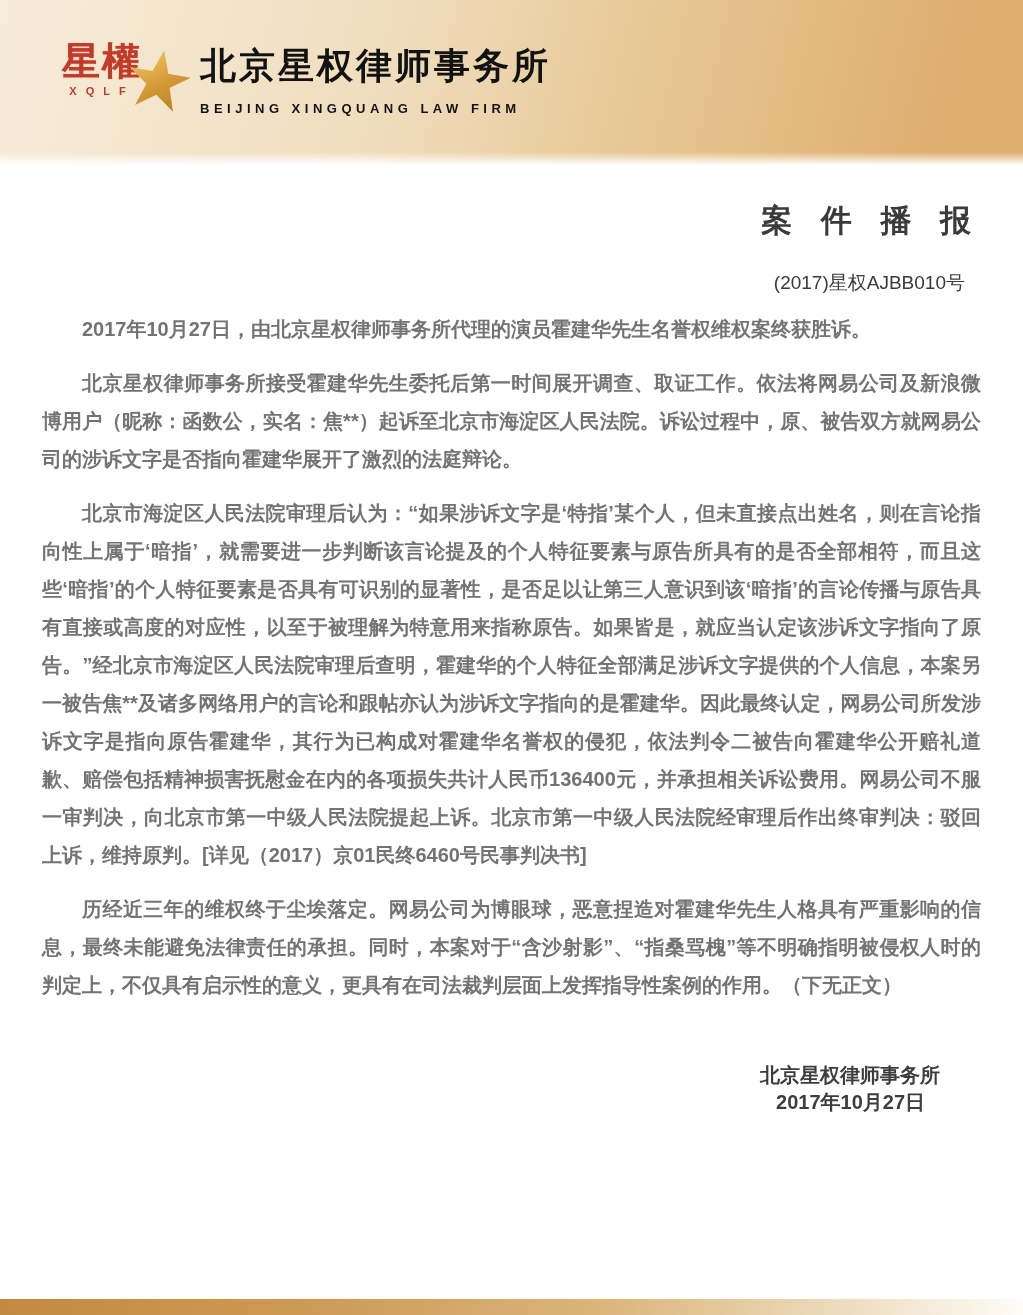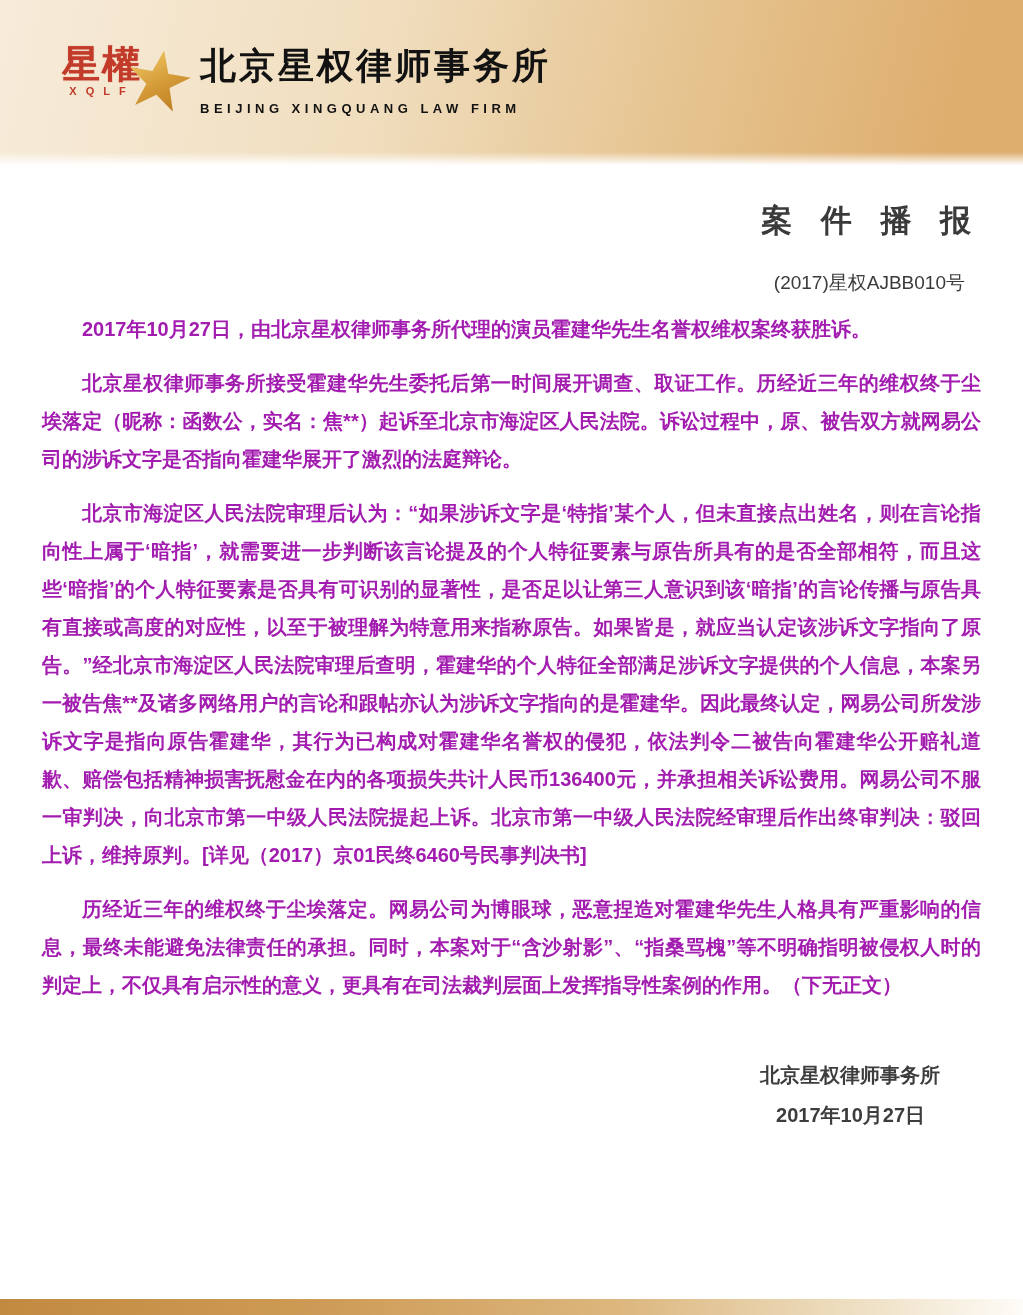--- a/index.html
+++ b/index.html
@@ -35,21 +35,21 @@
     left: 62px;
     display: flex;
     align-items: flex-start;
   }
   .logo-mark {
     display: flex;
     flex-direction: column;
     align-items: center;
   }
   .logo-mark-cn {
-    font-family: Liberation Sans, sans-serif;
+    font-family: Liberation Mono, monospace;
     font-size: 38px;
     font-weight: 700;
     line-height: 40px;
     color: #c23a29;
     letter-spacing: 2px;
     text-shadow: 0 0 1px #c23a29;
   }
   .logo-mark-letters {
     margin-top: 1px;
     font-size: 11px;
@@ -107,33 +107,33 @@
     font-weight: 400;
     color: #3a3a3a;
   }
   .para {
     margin-top: 16px;
     font-size: 20px;
     font-weight: 600;
     line-height: 38px;
     text-align: justify;
     text-indent: 2em;
-    color: #a21caf;
+    color: #737373;
   }
   .para:first-of-type { margin-top: 14px; }
 
   .signature {
     margin-top: 58px;
     text-align: right;
     font-size: 20px;
     font-weight: 600;
     color: #3d3d3d;
   }
   .sig-firm { padding-right: 41px; }
-  .sig-date { margin-top: 13px; padding-right: 56px; }
+  .sig-date { padding-right: 56px; }
 
   
   .footer-bar {
     position: absolute;
     left: 0; right: 0; bottom: 0;
     height: 16px;
     background: linear-gradient(to right, #c28a41 0%, #cd9a55 30%, #dcb67d 60%, #efe1c6 85%, #fefcf8 100%);
   }
 </style>
 </head>
@@ -153,21 +153,21 @@
         <div class="firm-en">BEIJING XINGQUANG LAW FIRM</div>
       </div>
     </div>
   </div>
 
   <div class="content">
     <div class="title">案 件 播 报</div>
     <div class="doc-number">(2017)星权AJBB010号</div>
 
     <p class="para">2017年10月27日，由北京星权律师事务所代理的演员霍建华先生名誉权维权案终获胜诉。</p>
-    <p class="para">北京星权律师事务所接受霍建华先生委托后第一时间展开调查、取证工作。历经近三年的维权终于尘埃落定（昵称：函数公，实名：焦**）起诉至北京市海淀区人民法院。诉讼过程中，原、被告双方就网易公司的涉诉文字是否指向霍建华展开了激烈的法庭辩论。</p>
+    <p class="para">北京星权律师事务所接受霍建华先生委托后第一时间展开调查、取证工作。依法将网易公司及新浪微博用户（昵称：函数公，实名：焦**）起诉至北京市海淀区人民法院。诉讼过程中，原、被告双方就网易公司的涉诉文字是否指向霍建华展开了激烈的法庭辩论。</p>
     <p class="para">北京市海淀区人民法院审理后认为：“如果涉诉文字是‘特指’某个人，但未直接点出姓名，则在言论指向性上属于‘暗指’，就需要进一步判断该言论提及的个人特征要素与原告所具有的是否全部相符，而且这些‘暗指’的个人特征要素是否具有可识别的显著性，是否足以让第三人意识到该‘暗指’的言论传播与原告具有直接或高度的对应性，以至于被理解为特意用来指称原告。如果皆是，就应当认定该涉诉文字指向了原告。”经北京市海淀区人民法院审理后查明，霍建华的个人特征全部满足涉诉文字提供的个人信息，本案另一被告焦**及诸多网络用户的言论和跟帖亦认为涉诉文字指向的是霍建华。因此最终认定，网易公司所发涉诉文字是指向原告霍建华，其行为已构成对霍建华名誉权的侵犯，依法判令二被告向霍建华公开赔礼道歉、赔偿包括精神损害抚慰金在内的各项损失共计人民币136400元，并承担相关诉讼费用。网易公司不服一审判决，向北京市第一中级人民法院提起上诉。北京市第一中级人民法院经审理后作出终审判决：驳回上诉，维持原判。[详见（2017）京01民终6460号民事判决书]</p>
     <p class="para">历经近三年的维权终于尘埃落定。网易公司为博眼球，恶意捏造对霍建华先生人格具有严重影响的信息，最终未能避免法律责任的承担。同时，本案对于“含沙射影”、“指桑骂槐”等不明确指明被侵权人时的判定上，不仅具有启示性的意义，更具有在司法裁判层面上发挥指导性案例的作用。（下无正文）</p>
 
     <div class="signature">
       <div class="sig-firm">北京星权律师事务所</div>
       <div class="sig-date">2017年10月27日</div>
     </div>
   </div>
 
   <div class="footer-bar"></div>

